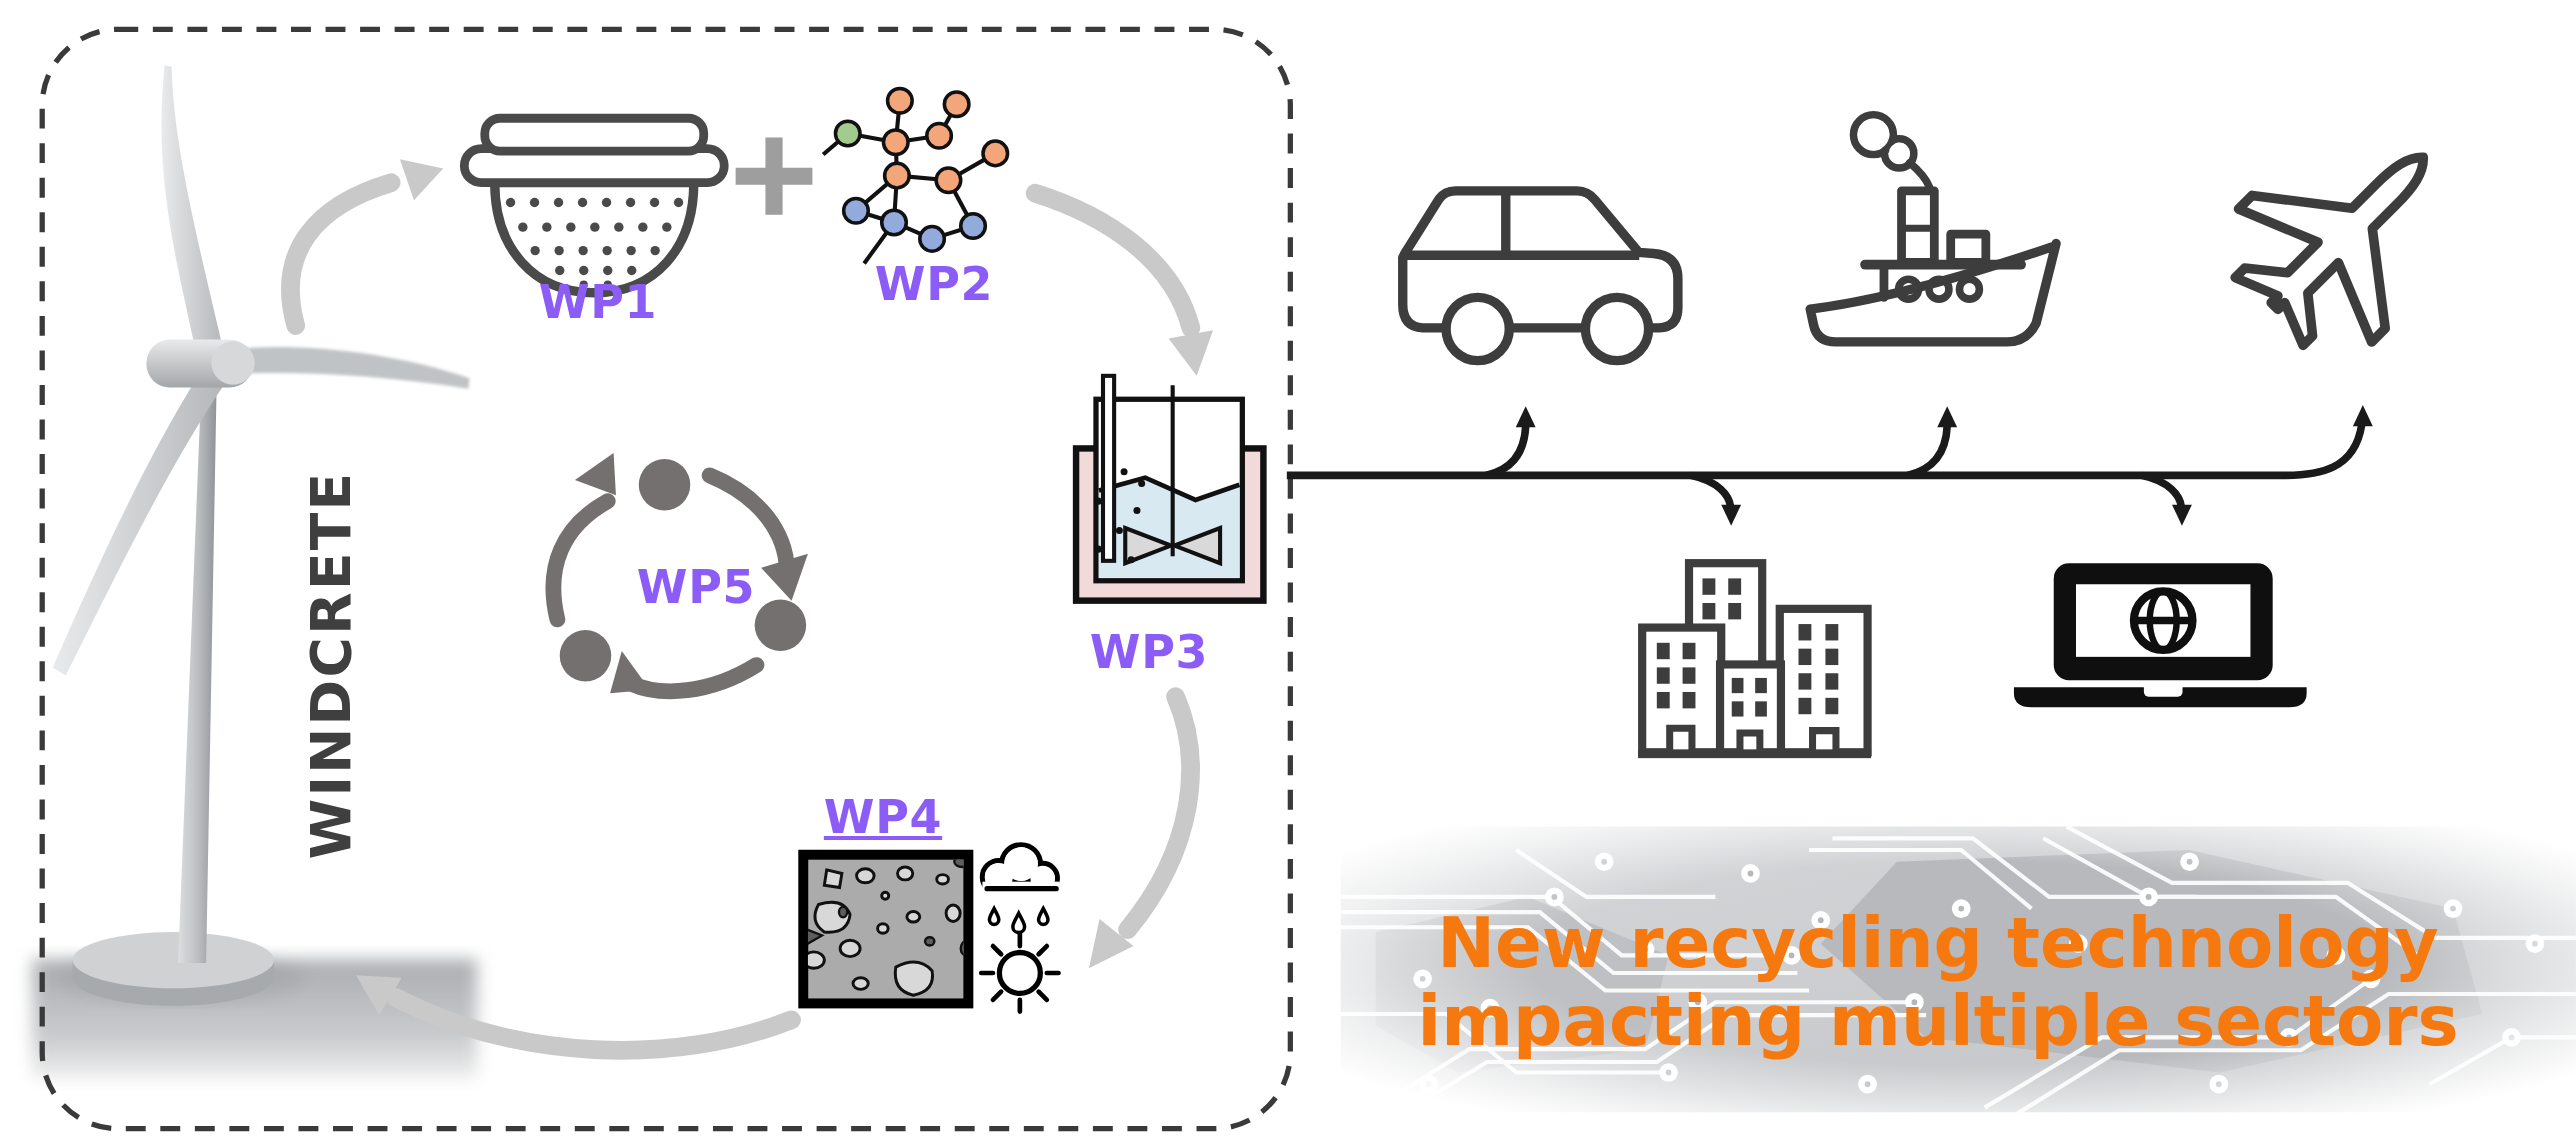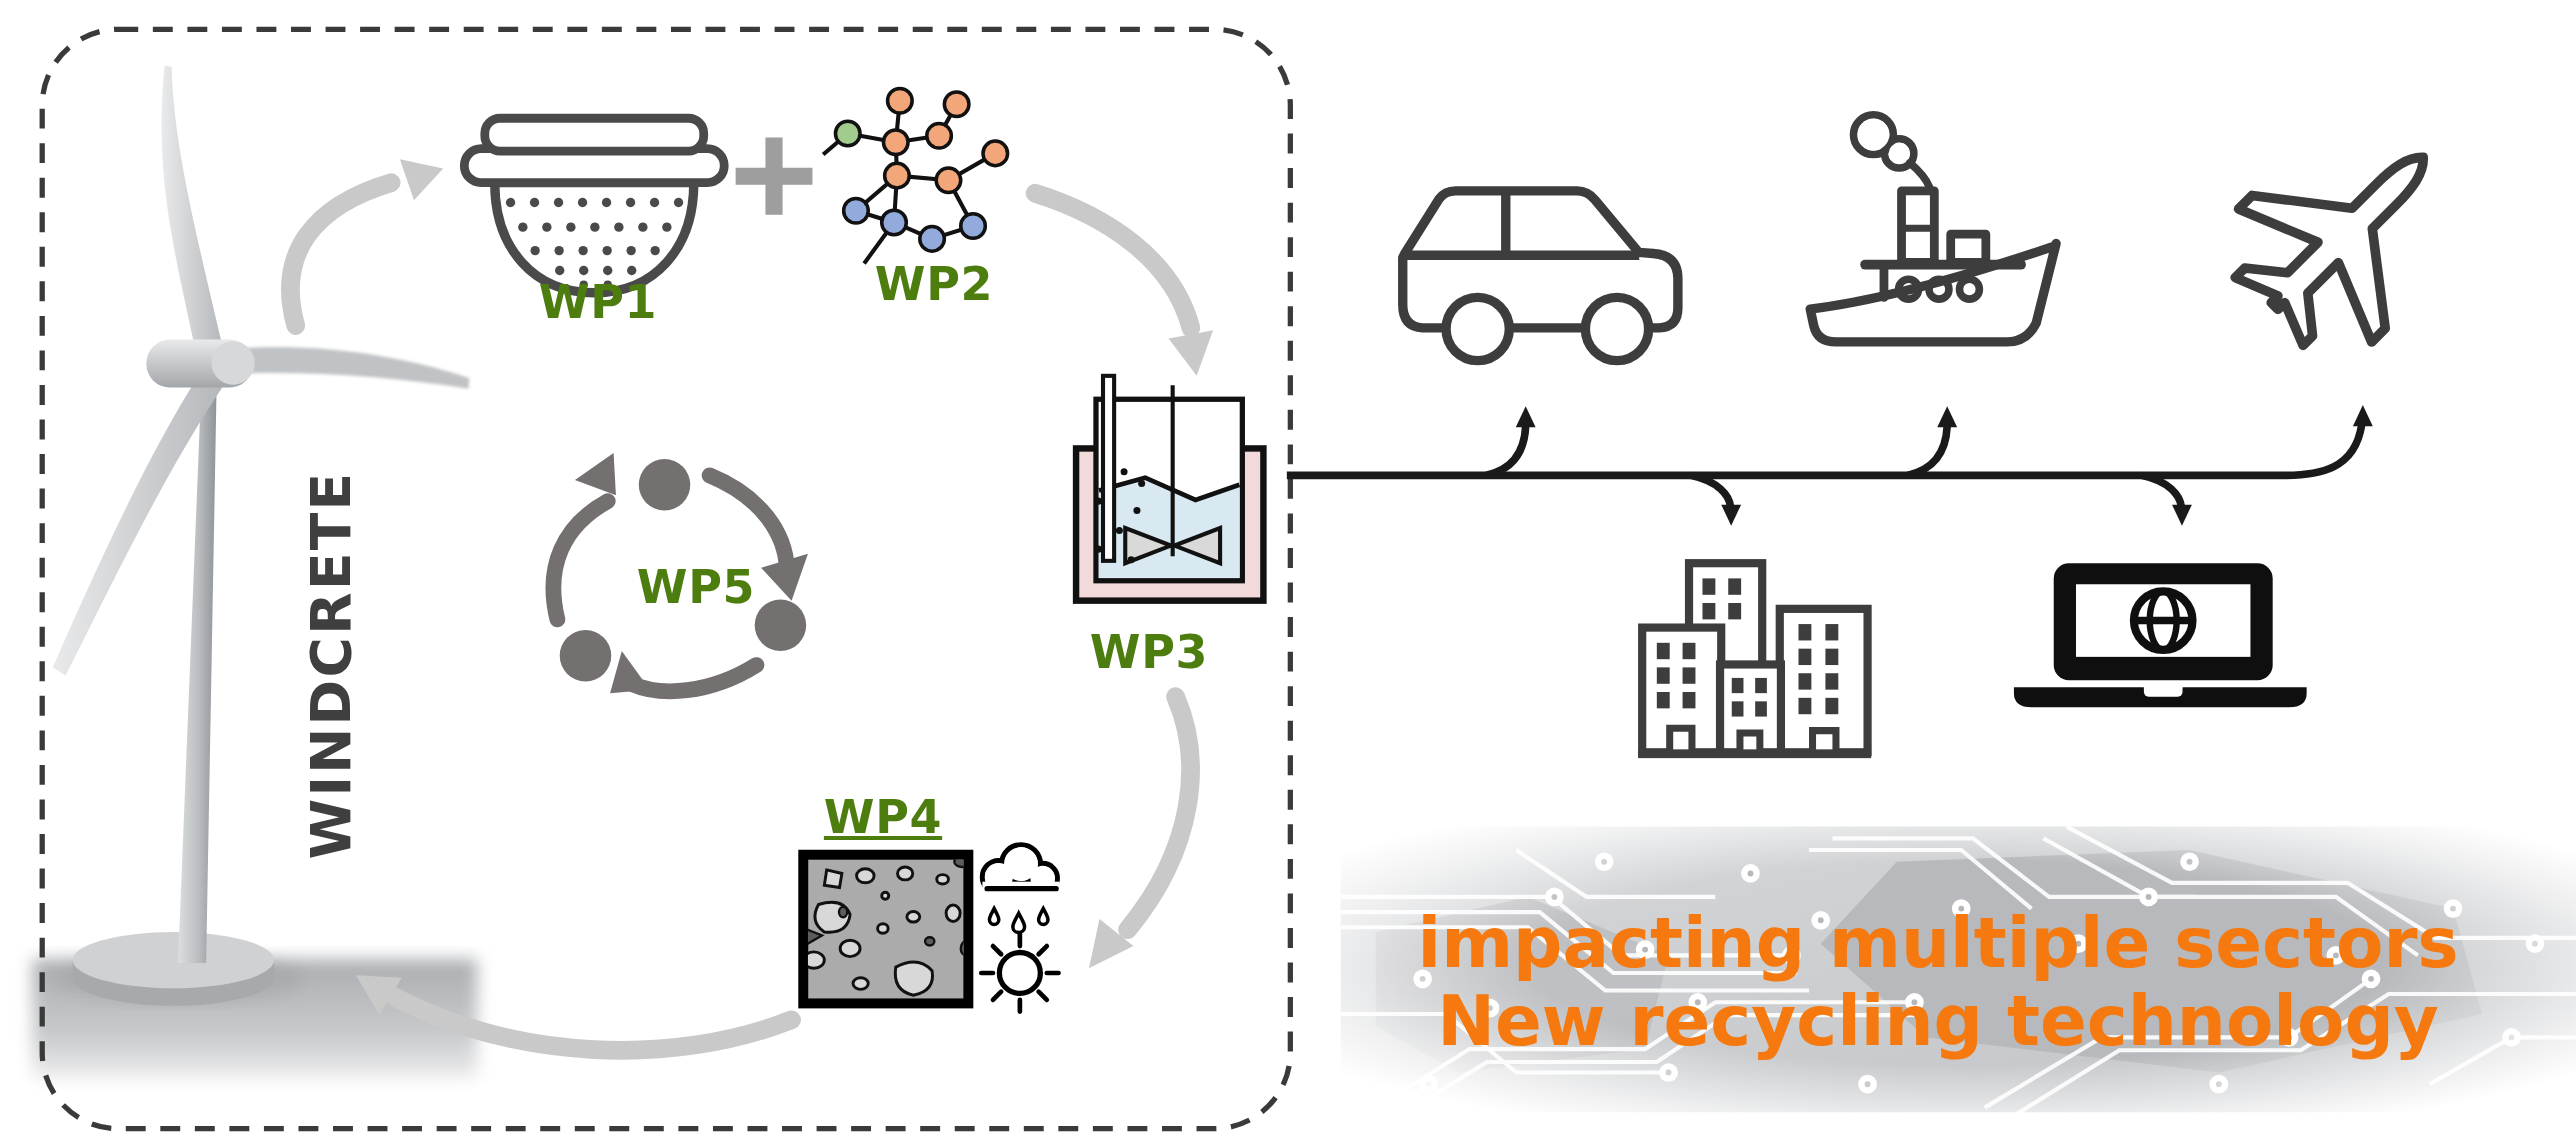--- a/index.html
+++ b/index.html
@@ -1,19 +1,19 @@
 <!DOCTYPE html>
 <html style="font-size:9.4px"><head>
 <meta charset="utf-8">
 <style>
   html,body{margin:0;padding:0;background:#fff;}
   .canvas{position:relative;width:2576px;height:1141px;background:#fff;overflow:hidden;
           font-family:"DejaVu Sans","Liberation Sans",sans-serif;}
   svg.art{position:absolute;left:0;top:0;width:2576px;height:1141px;}
-  .lbl{position:absolute;transform:translate(-50%,-50%);font-weight:bold;color:#4d7c0f;
+  .lbl{position:absolute;transform:translate(-50%,-50%);font-weight:bold;color:#8b5cf6;
        font-size:46px;letter-spacing:0.6px;white-space:nowrap;}
   .plus{position:absolute;transform:translate(-50%,-54%);font-weight:bold;color:#9e9e9e;
         font-size:117px;line-height:1;-webkit-text-stroke:3.5px #9e9e9e;}
   .windcrete{position:absolute;left:331px;top:665px;transform:translate(-50%,-50%) rotate(-90deg);
         font-weight:bold;font-size:55px;letter-spacing:2.3px;color:#3f3f3f;white-space:nowrap;}
   .headline{position:absolute;left:1938px;top:905px;transform:translateX(-50%);
         text-align:center;font-weight:bold;font-size:69px;line-height:1.13;
         color:#F5790E;white-space:nowrap;}
 </style>
 </head>
@@ -436,18 +436,18 @@
 
 <div class="lbl" style="left:598px;top:302px;">WP1</div>
 <div class="lbl" style="left:934px;top:284px;">WP2</div>
 <div class="lbl" style="left:1149px;top:652px;">WP3</div>
 <div class="lbl" style="left:883px;top:817px;text-decoration:underline;">WP4</div>
 <div class="lbl" style="left:696px;top:587px;">WP5</div>
 
 <div class="plus" style="left:774px;top:177px;">+</div>
 
 <div class="headline">
+  <div>New recycling technology</div>
   <div>impacting multiple sectors</div>
-  <div>New recycling technology</div>
 </div>
 
 </div>
 
 
 </body></html>

